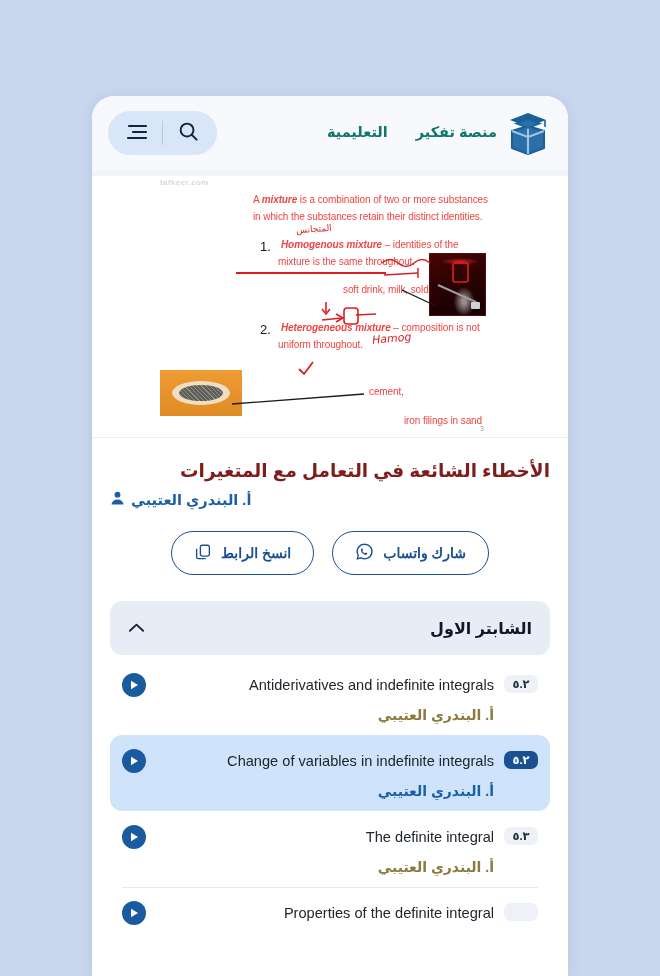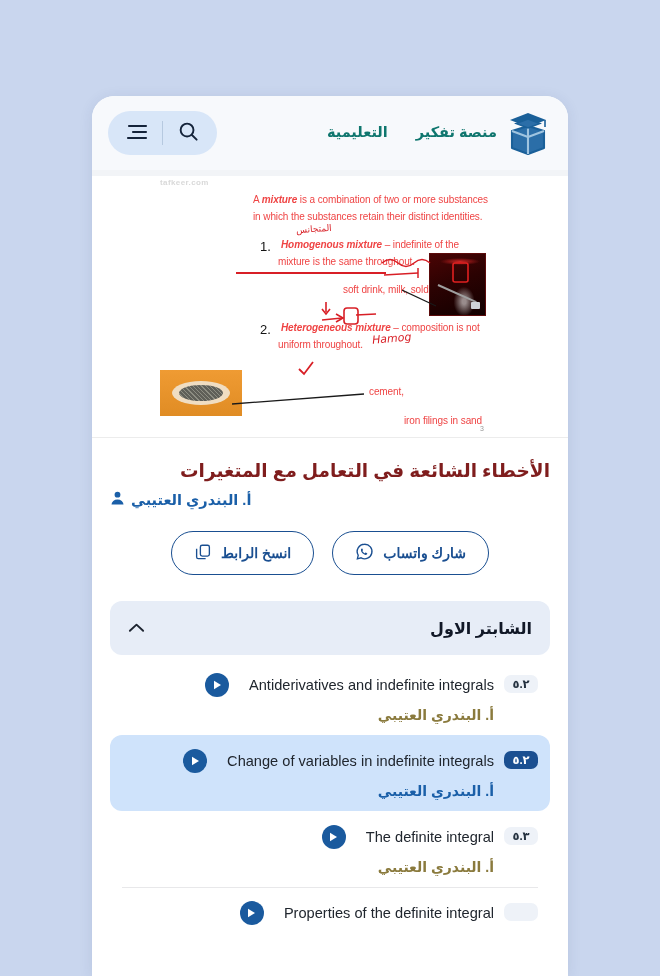--- a/index.html
+++ b/index.html
@@ -216,21 +216,21 @@
     background: #eef2f8;
     color: #24313f;
     font-size: 11.5px;
     font-weight: 700;
     display: flex; align-items: center; justify-content: center;
     margin-top: 2px;
   }
   .lesson-row.active .badge { background: #1a4f91; color: #fff; }
   .lesson-main { grid-column: 2; }
   .lesson-head {
-    display: flex; align-items: center; justify-content: flex-end;
+    display: flex; align-items: center; justify-content: space-between;
     flex-direction: row-reverse;
     gap: 20px;
   }
   .play-circle {
     width: 24px; height: 24px; border-radius: 50%;
     background: #1a5a9e;
     display: flex; align-items: center; justify-content: center;
     flex: 0 0 auto;
   }
   .lesson-name {
@@ -300,21 +300,21 @@
     </div>
 
     <div class="slide">
       <div class="slide-top-strip"></div>
       <div class="wm">tafkeer.com</div>
 
       <div class="sl-line sl-l1"><span>A </span><b>mixture</b><span> is a combination of two or more substances</span></div>
       <div class="sl-line sl-l2">in which the substances retain their distinct identities.</div>
 
       <div class="sl-num sl-n1">1.</div>
-      <div class="sl-line sl-item1a"><b>Homogenous mixture</b><span> – indefinite of the</span></div>
+      <div class="sl-line sl-item1a"><b>Homogenous mixture</b><span> – identities of the</span></div>
       <div class="sl-line sl-item1b">mixture is the same throughout.</div>
       <div class="sl-line sl-ex1">soft drink, milk, solder</div>
 
       <div class="sl-num sl-n2">2.</div>
       <div class="sl-line sl-item2a"><b>Heterogeneous mixture</b><span> – composition is not</span></div>
       <div class="sl-line sl-item2b">uniform throughout.</div>
       <div class="sl-line sl-ex2a">cement,</div>
       <div class="sl-line sl-ex2b">iron filings in sand</div>
 
       <div class="img-solder">

